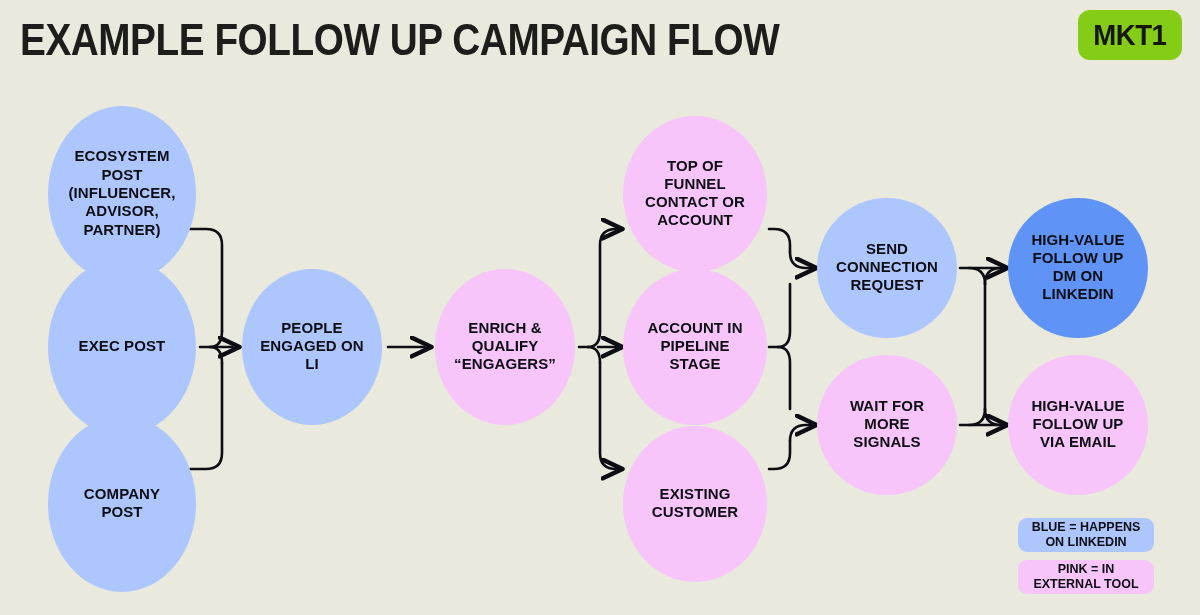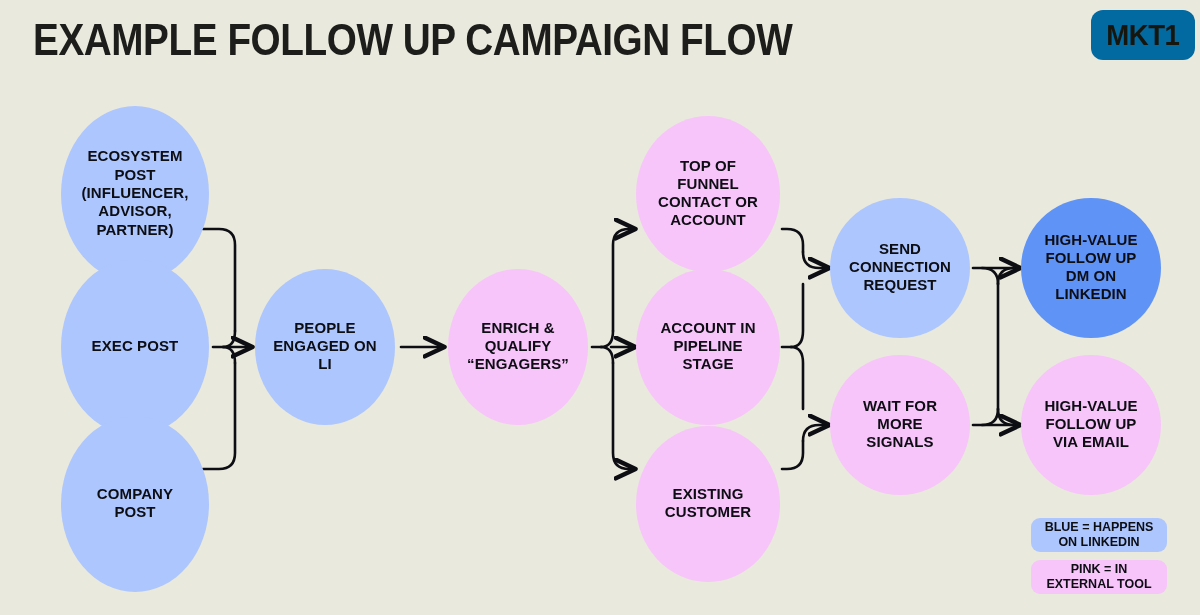--- a/index.html
+++ b/index.html
@@ -12,21 +12,20 @@
     height: 615px;
     background: #e9e9dd;
     font-family: "Liberation Sans", sans-serif;
     overflow: hidden;
     position: relative;
   }
   #canvas {
     position: relative;
     width: 1188px;
     height: 615px;
-    margin-left: 13px;
   }
 
   
   .header {
     position: absolute;
     left: 0; top: 0;
     width: 1200px;
     height: 92px;
   }
   .page-title {
@@ -42,21 +41,21 @@
     transform-origin: left center;
     white-space: nowrap;
     line-height: 52px;
   }
   .logo {
     position: absolute;
     left: 1078px;
     top: 10px;
     width: 104px;
     height: 50px;
-    background: #0369a1;
+    background: #84cc16;
     border-radius: 12px;
     display: flex;
     align-items: center;
     justify-content: center;
   }
   .logo-text {
     font-family: "Liberation Sans Narrow", "Liberation Sans", sans-serif;
     font-size: 30px;
     font-weight: 700;
     color: #16160f;

